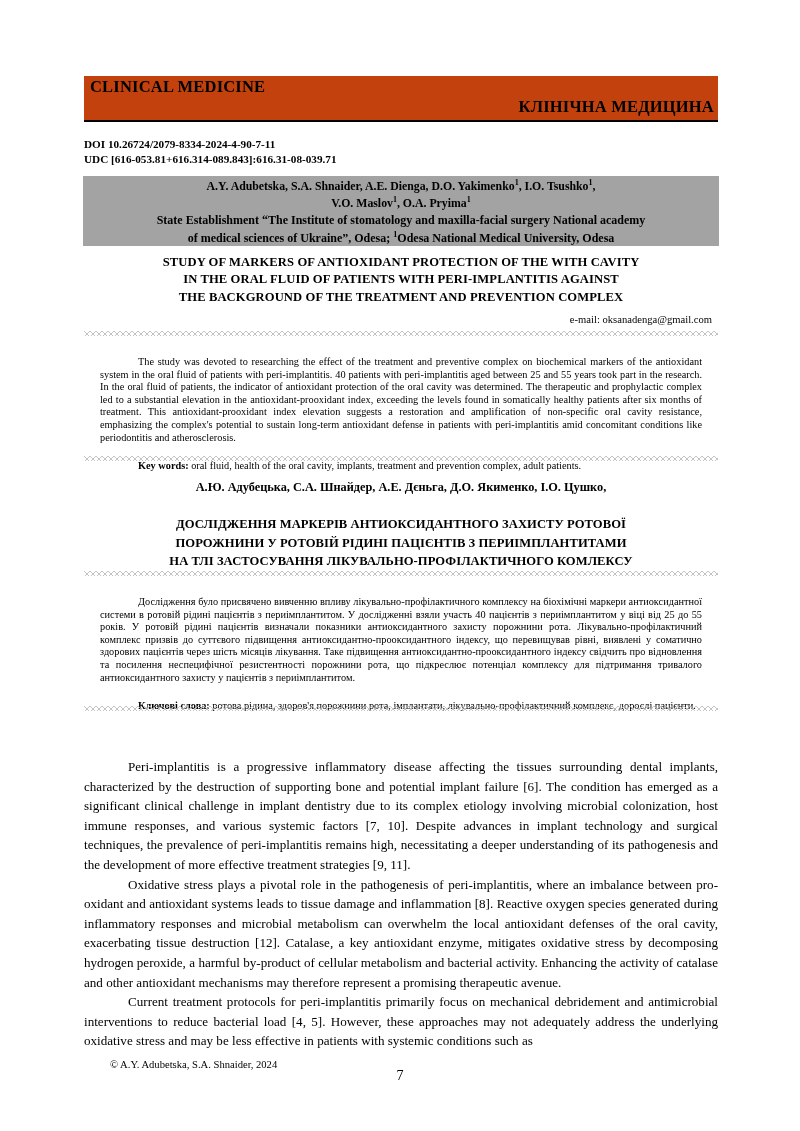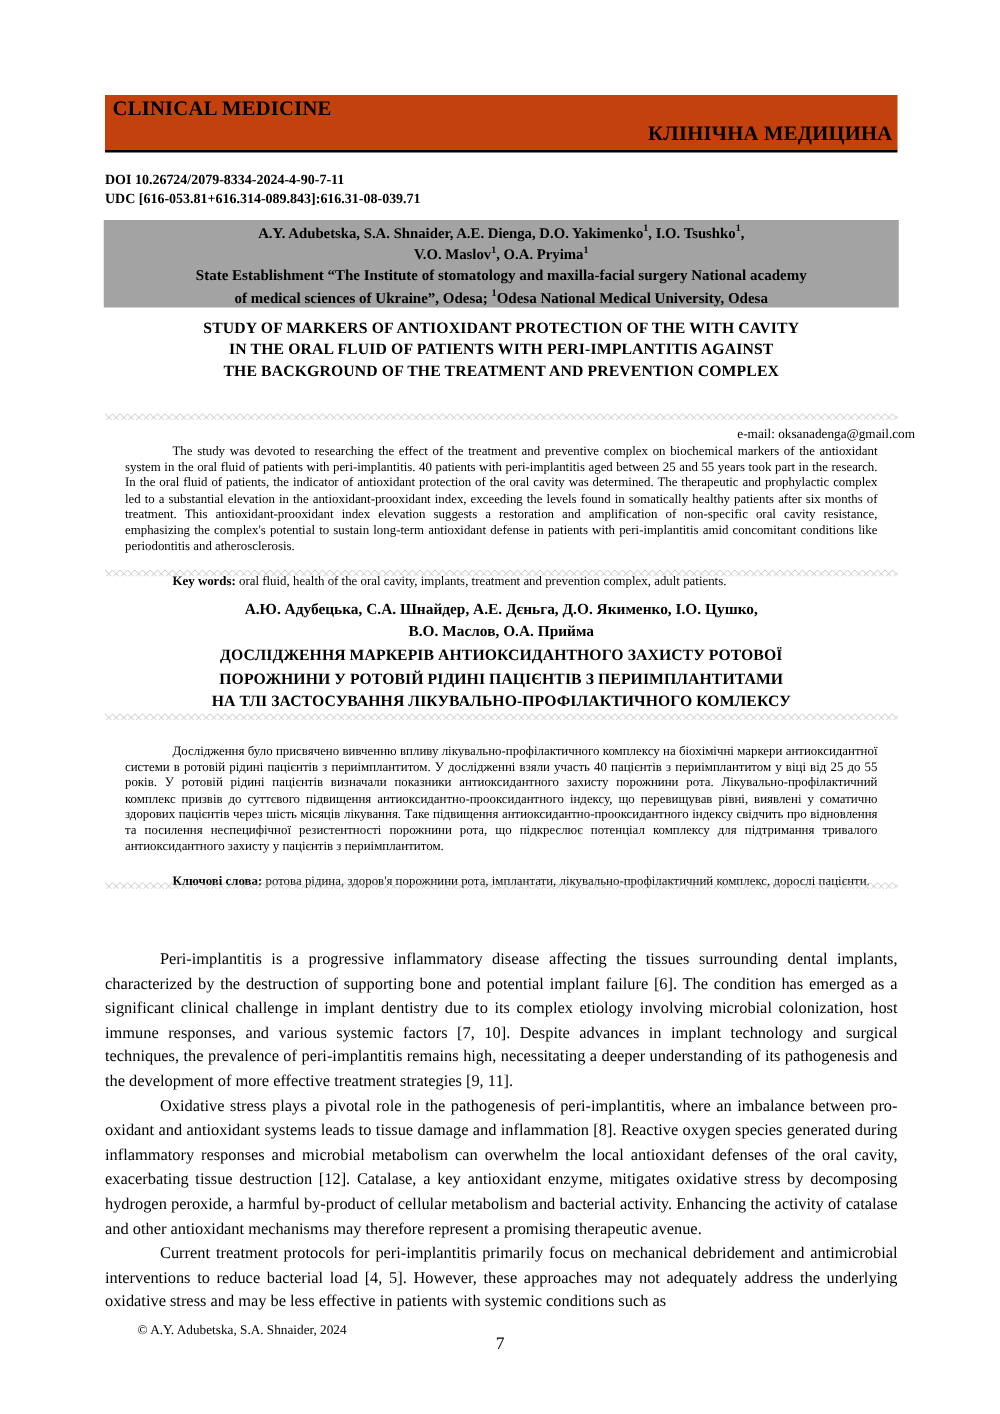--- a/index.html
+++ b/index.html
@@ -94,24 +94,23 @@
     top: 254px;
     width: 634px;
     text-align: center;
     font-weight: bold;
     font-size: 12.6px;
     line-height: 17.4px;
     letter-spacing: 0.1px;
   }
   .email {
     position: absolute;
-    right: 68px;
+    right: 88px;
     top: 314px;
     font-size: 10.6px;
-    margin-top: 28px;
   }
 
   
   .wavy {
     position: absolute;
     left: 84px;
     width: 634px;
     height: 5px;
     background-image:
       linear-gradient(45deg, transparent 47%, #b9b9b9 47%, #b9b9b9 53%, transparent 53%),
@@ -236,21 +235,20 @@
 
   <div class="wavy" style="top:331px;"></div>
   <div class="abstract" style="top:340px;">
     <p>The study was devoted to researching the effect of the treatment and preventive complex on biochemical markers of the antioxidant system in the oral fluid of patients with peri-implantitis. 40 patients with peri-implantitis aged between 25 and 55 years took part in the research. In the oral fluid of patients, the indicator of antioxidant protection of the oral cavity was determined. The therapeutic and prophylactic complex led to a substantial elevation in the antioxidant-prooxidant index, exceeding the levels found in somatically healthy patients after six months of treatment. This antioxidant-prooxidant index elevation suggests a restoration and amplification of non-specific oral cavity resistance, emphasizing the complex's potential to sustain long-term antioxidant defense in patients with peri-implantitis amid concomitant conditions like periodontitis and atherosclerosis.</p>
     <p><span class="kw">Key words:</span><span> oral fluid, health of the oral cavity, implants, treatment and prevention complex, adult patients.</span></p>
   </div>
   <div class="wavy" style="top:456px;"></div>
 
   <div class="authors-ua">
     <div>А.Ю. Адубецька, С.А. Шнайдер, А.Е. Дєньга, Д.О. Якименко, І.О. Цушко,</div>
-    <div>В.О. Маслов, О.А. Прийма</div>
   </div>
 
   <div class="title-ua">
     <div>ДОСЛІДЖЕННЯ МАРКЕРІВ АНТИОКСИДАНТНОГО ЗАХИСТУ РОТОВОЇ</div>
     <div>ПОРОЖНИНИ У РОТОВІЙ РІДИНІ ПАЦІЄНТІВ З ПЕРИІМПЛАНТИТАМИ</div>
     <div>НА ТЛІ ЗАСТОСУВАННЯ ЛІКУВАЛЬНО-ПРОФІЛАКТИЧНОГО КОМЛЕКСУ</div>
   </div>
 
   <div class="wavy" style="top:571px;"></div>
   <div class="abstract" style="top:580px;">

